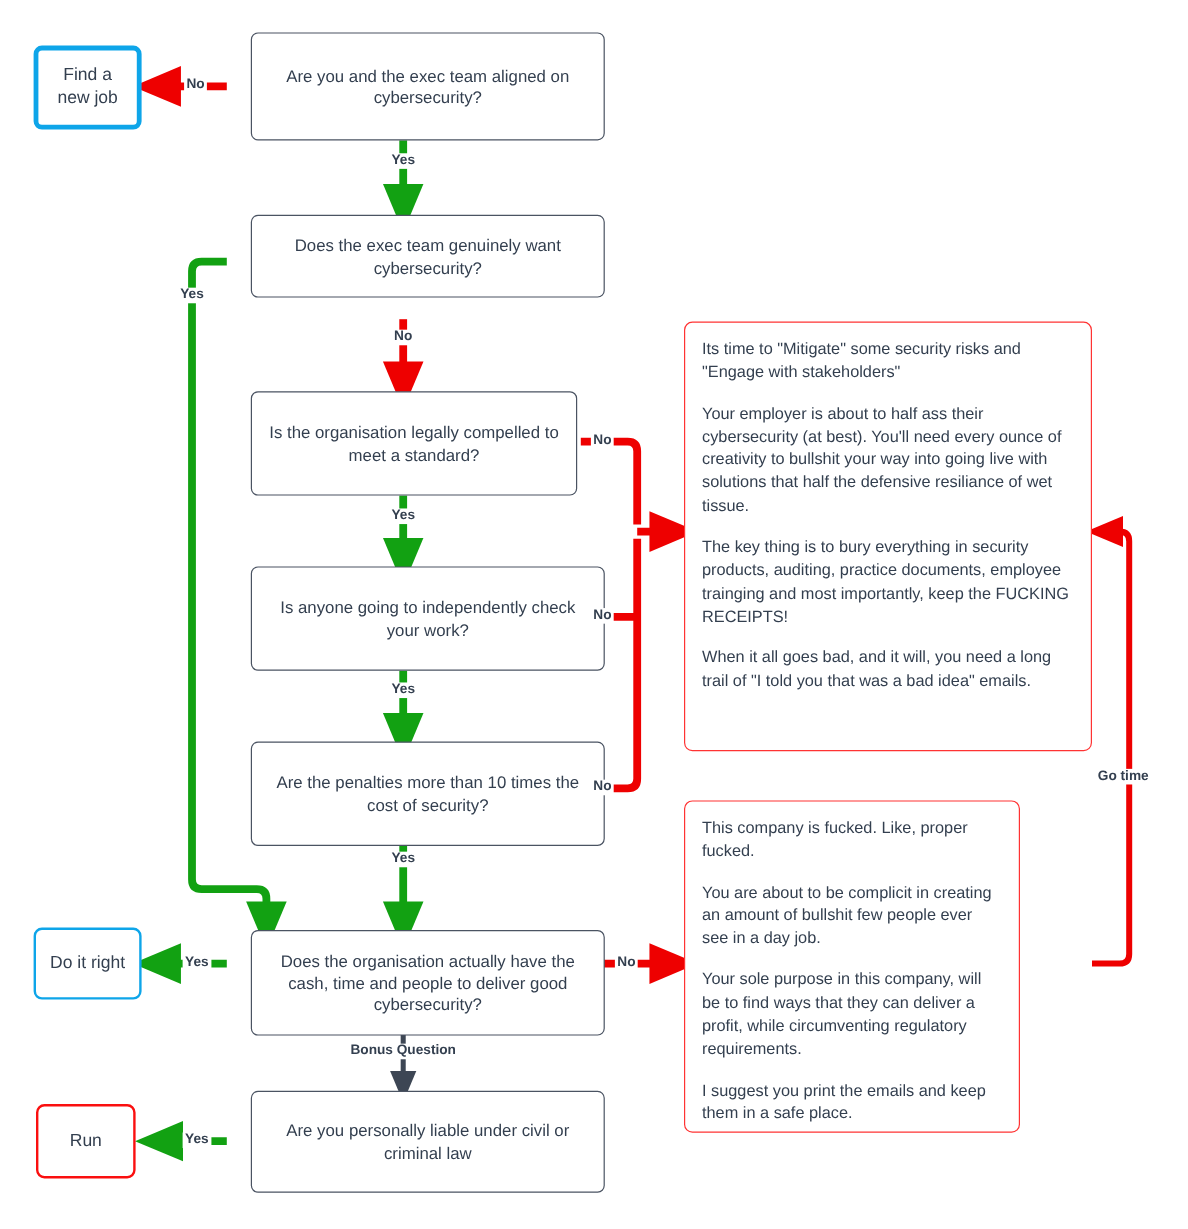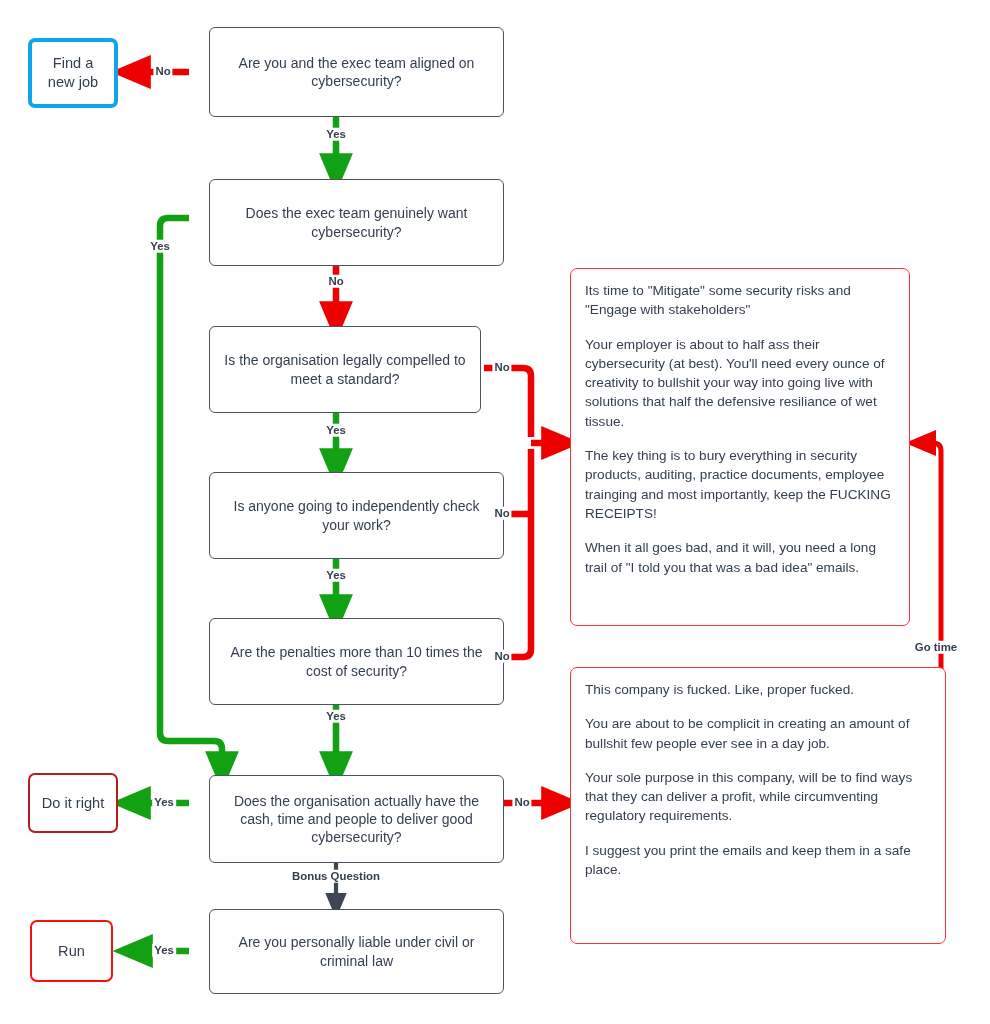--- a/index.html
+++ b/index.html
@@ -45,21 +45,21 @@
   .node-decision {
     border: 1.8px solid #4a5362;
     font-size: 14px;
     margin-left: 20px;
   }
   .node-terminal {
     font-size: 14.6px;
     border-radius: 7px;
   }
   .node-terminal.accent-orange { border: 4px solid #0ea5e9; }
-  .node-terminal.accent-green  { border: 2px solid #b91c1c; }
+  .node-terminal.accent-green  { border: 2px solid #0ea5e9; }
   .node-terminal.accent-red    { border: 2.6px solid #fa0f0f; }
 
   .note {
     position: absolute;
     box-sizing: border-box;
     background: #ffffff;
     border: 1.6px solid #ff3333;
     border-radius: 7px;
     font-size: 13.6px;
     line-height: 1.42;
@@ -140,21 +140,21 @@
     <span>
       <span>Find a</span><br>
       <span>new job</span>
     </span>
   </div>
 
   <div class="node node-decision" style="left:189px; top:27px; width:295px; height:90px;">
     <span>Are you and the exec team aligned on cybersecurity?</span>
   </div>
 
-  <div class="node node-decision" style="left:189px; top:179px; width:295px; height:87px;">
+  <div class="node node-decision" style="left:189px; top:179px; width:295px; height:69px;">
     <span>Does the exec team genuinely want cybersecurity?</span>
   </div>
 
   <div class="node node-decision" style="left:189px; top:326px; width:272px; height:87px;">
     <span>Is the organisation legally compelled to meet a standard?</span>
   </div>
 
   <div class="node node-decision" style="left:189px; top:472px; width:295px; height:87px;">
     <span>Is anyone going to independently check your work?</span>
   </div>
@@ -179,21 +179,21 @@
     <span>Run</span>
   </div>
 
   <div class="note" style="left:570px; top:268px; width:340px; height:358px;">
     <p>Its time to "Mitigate" some security risks and "Engage with stakeholders"</p>
     <p>Your employer is about to half ass their cybersecurity (at best). You'll need every ounce of creativity to bullshit your way into going live with solutions that half the defensive resiliance of wet tissue.</p>
     <p>The key thing is to bury everything in security products, auditing, practice documents, employee trainging and most importantly, keep the FUCKING RECEIPTS!</p>
     <p>When it all goes bad, and it will, you need a long trail of "I told you that was a bad idea" emails.</p>
   </div>
 
-  <div class="note" style="left:570px; top:667px; width:376px; height:277px;">
+  <div class="note" style="left:570px; top:667px; width:280px; height:277px;">
     <p>This company is fucked. Like, proper fucked.</p>
     <p>You are about to be complicit in creating an amount of bullshit few people ever see in a day job.</p>
     <p>Your sole purpose in this company, will be to find ways that they can deliver a profit, while circumventing regulatory requirements.</p>
     <p>I suggest you print the emails and keep them in a safe place.</p>
   </div>
 
   <div class="edge-label" style="left:163px; top:71px;">No</div>
   <div class="edge-label" style="left:336px; top:134px;">Yes</div>
   <div class="edge-label" style="left:160px; top:246px;">Yes</div>
   <div class="edge-label" style="left:336px; top:281px;">No</div>

